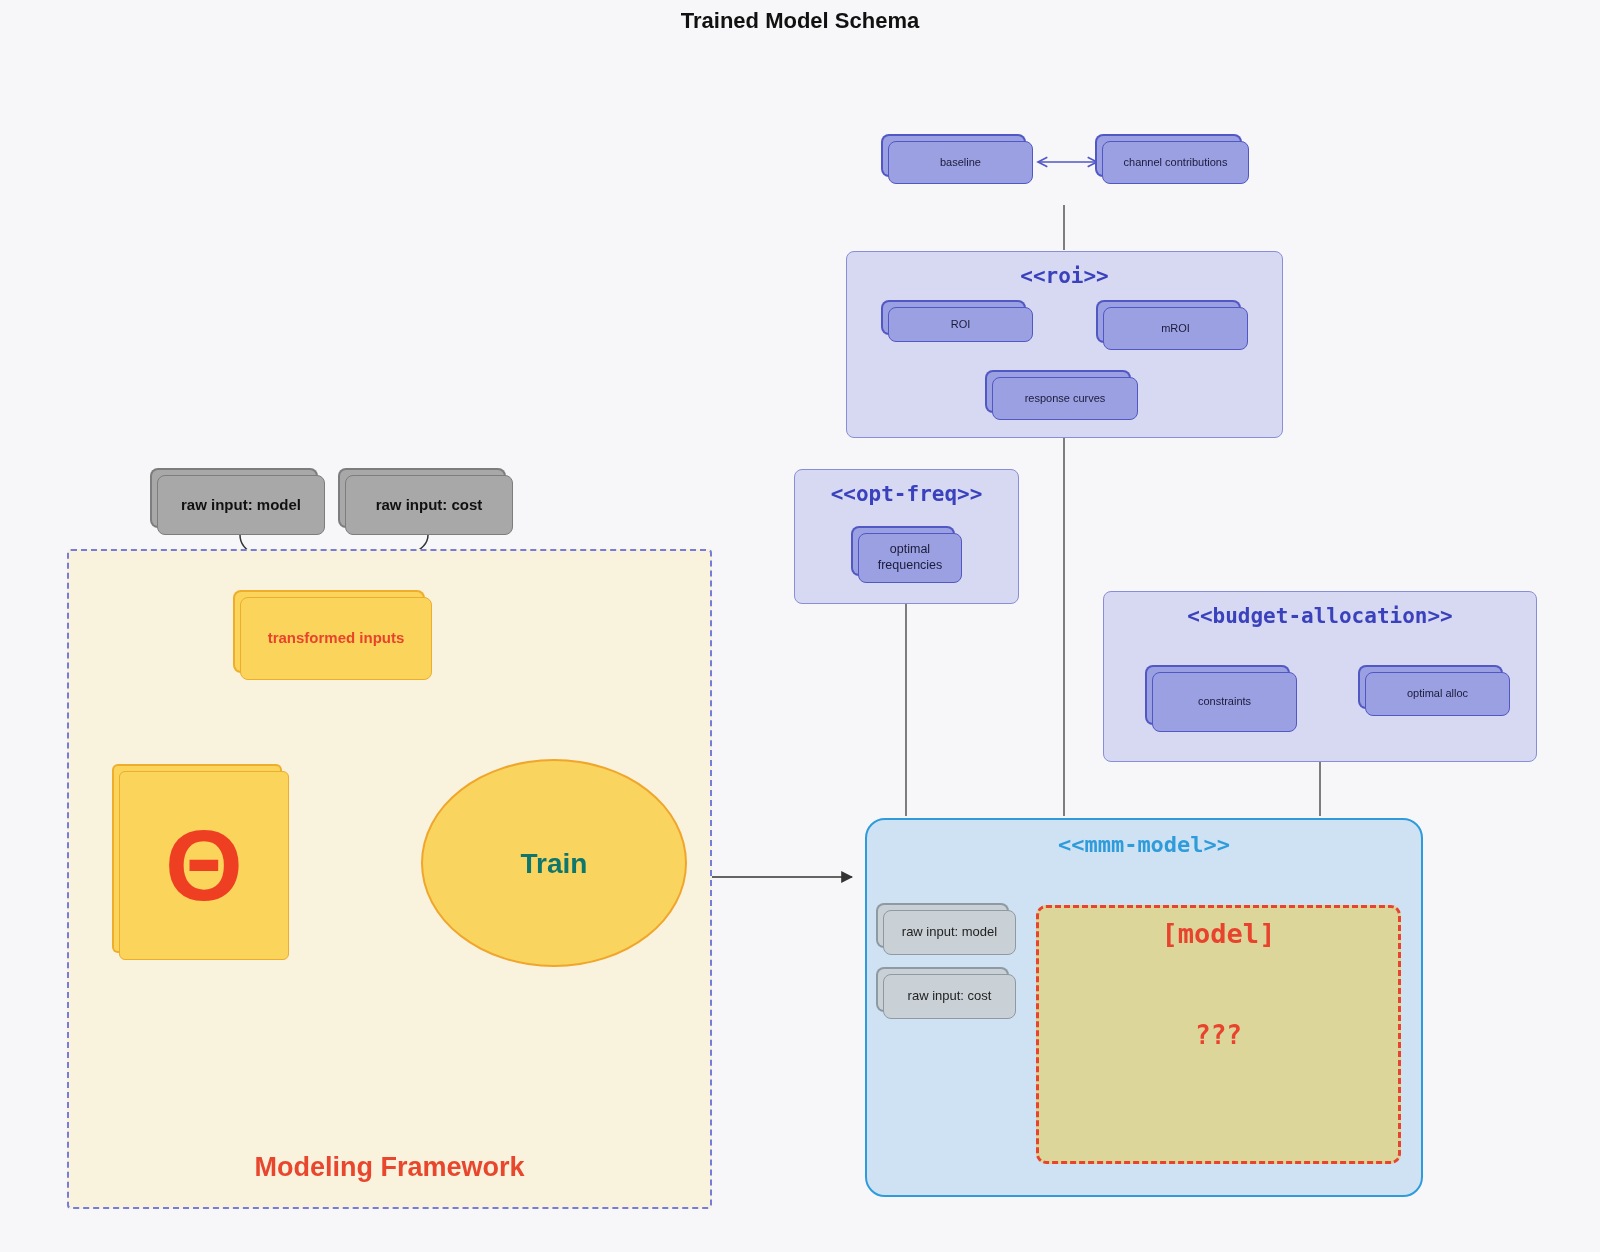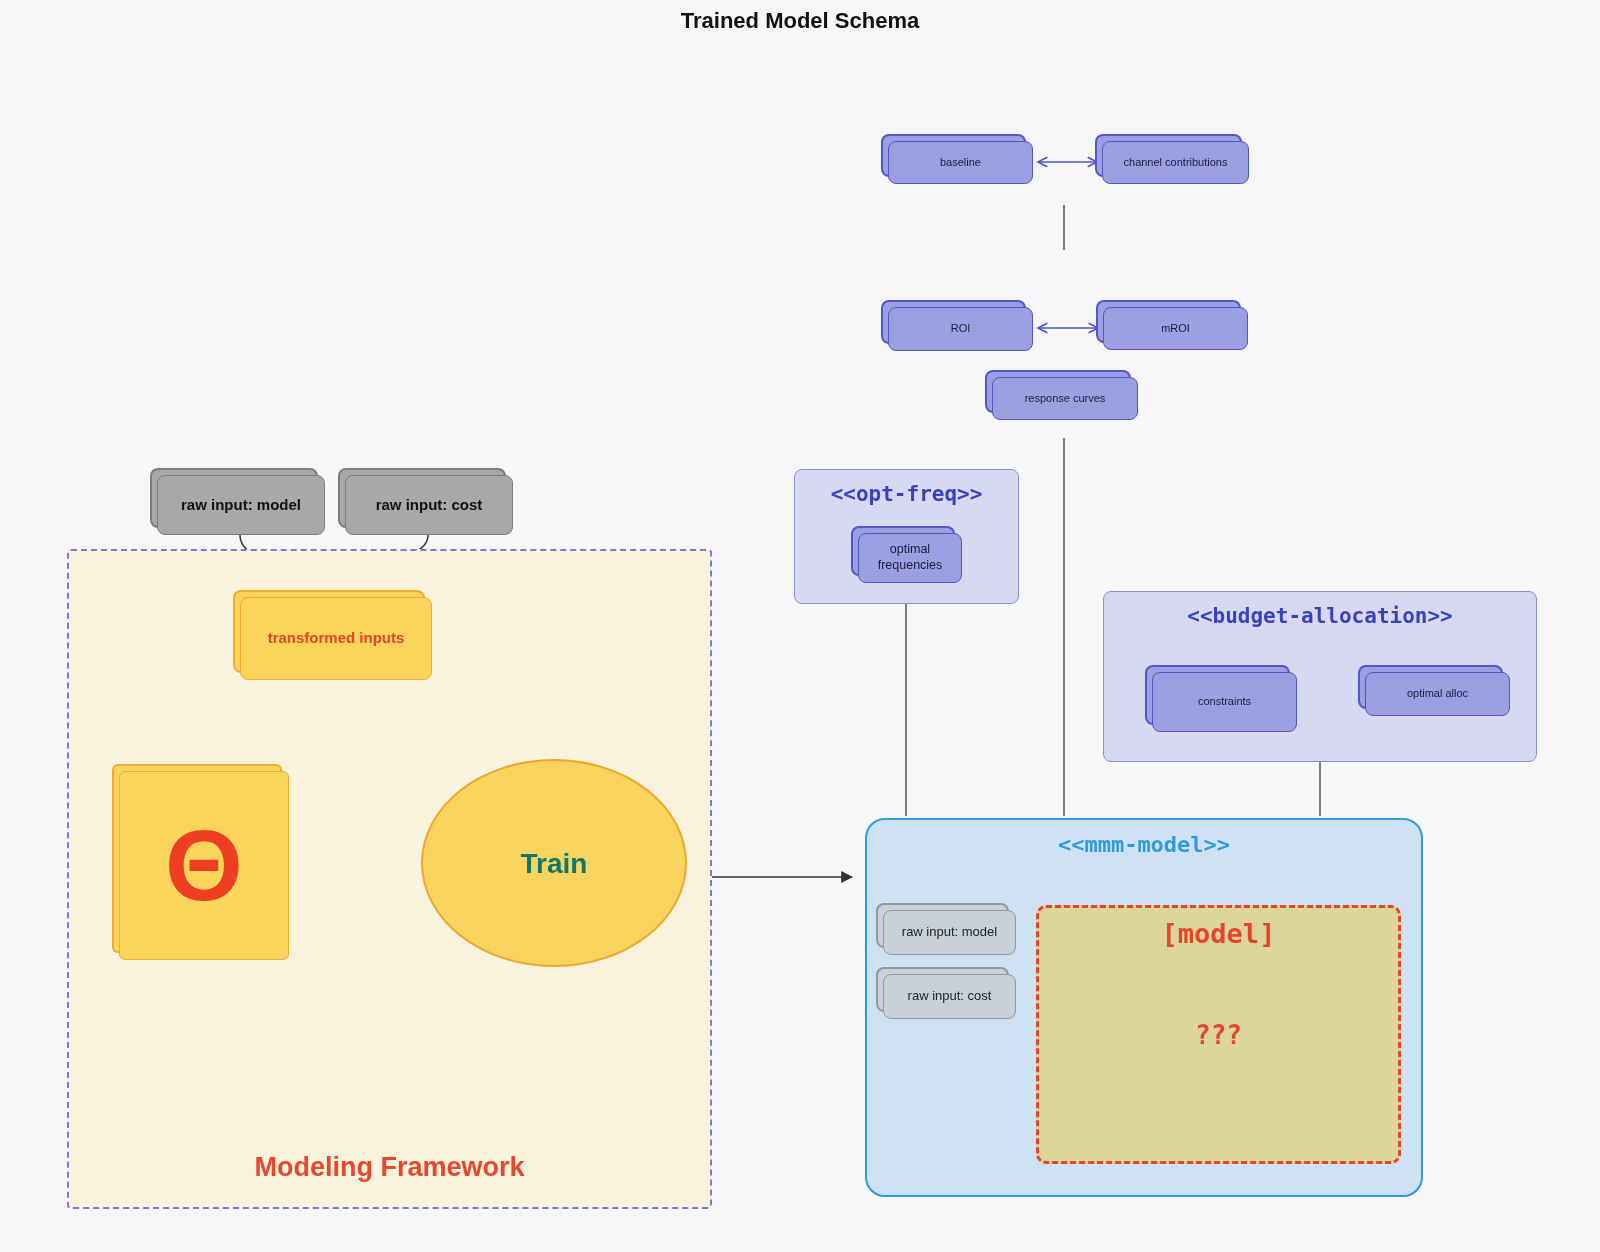--- a/index.html
+++ b/index.html
@@ -81,21 +81,24 @@
     <line x1="1038" y1="162" x2="1097" y2="162" stroke="#5157c5" stroke-width="1.4" marker-start="url(#mpurp)" marker-end="url(#mpurp)"></line>
     <line x1="1038" y1="328" x2="1098" y2="328" stroke="#5157c5" stroke-width="1.4" marker-start="url(#mpurp)" marker-end="url(#mpurp)"></line>
     <line x1="1302" y1="694" x2="1360" y2="694" stroke="#5157c5" stroke-width="1.4" marker-start="url(#mpurp)" marker-end="url(#mpurp)"></line>
   </svg>
 
   <div class="diagram-title">Trained Model Schema</div>
 
   <div class="node p-node stack" style="left:888px;top:141px;width:145px;height:43px;">baseline</div>
   <div class="node p-node stack" style="left:1102px;top:141px;width:147px;height:43px;">channel contributions</div>
 
-  <div class="node p-node stack" style="left:888px;top:307px;width:145px;height:44px;">ROI</div>
+  <div class="ctr purple" style="left:846px;top:251px;width:437px;height:187px;">
+    <div class="ctr-title">&lt;&lt;roi&gt;&gt;</div>
+  </div>
+  <div class="node p-node stack" style="left:888px;top:307px;width:145px;height:35px;">ROI</div>
   <div class="node p-node stack" style="left:1103px;top:307px;width:145px;height:43px;">mROI</div>
   <div class="node p-node stack" style="left:992px;top:377px;width:146px;height:43px;">response curves</div>
 
   <div class="ctr purple" style="left:794px;top:469px;width:225px;height:135px;">
     <div class="ctr-title">&lt;&lt;opt-freq&gt;&gt;</div>
   </div>
   <div class="node p-node stack" style="left:858px;top:533px;width:104px;height:50px;font-size:12.5px;padding:0 6px;">optimal frequencies</div>
 
   <div class="ctr purple" style="left:1103px;top:591px;width:434px;height:171px;">
     <div class="ctr-title">&lt;&lt;budget-allocation&gt;&gt;</div>

